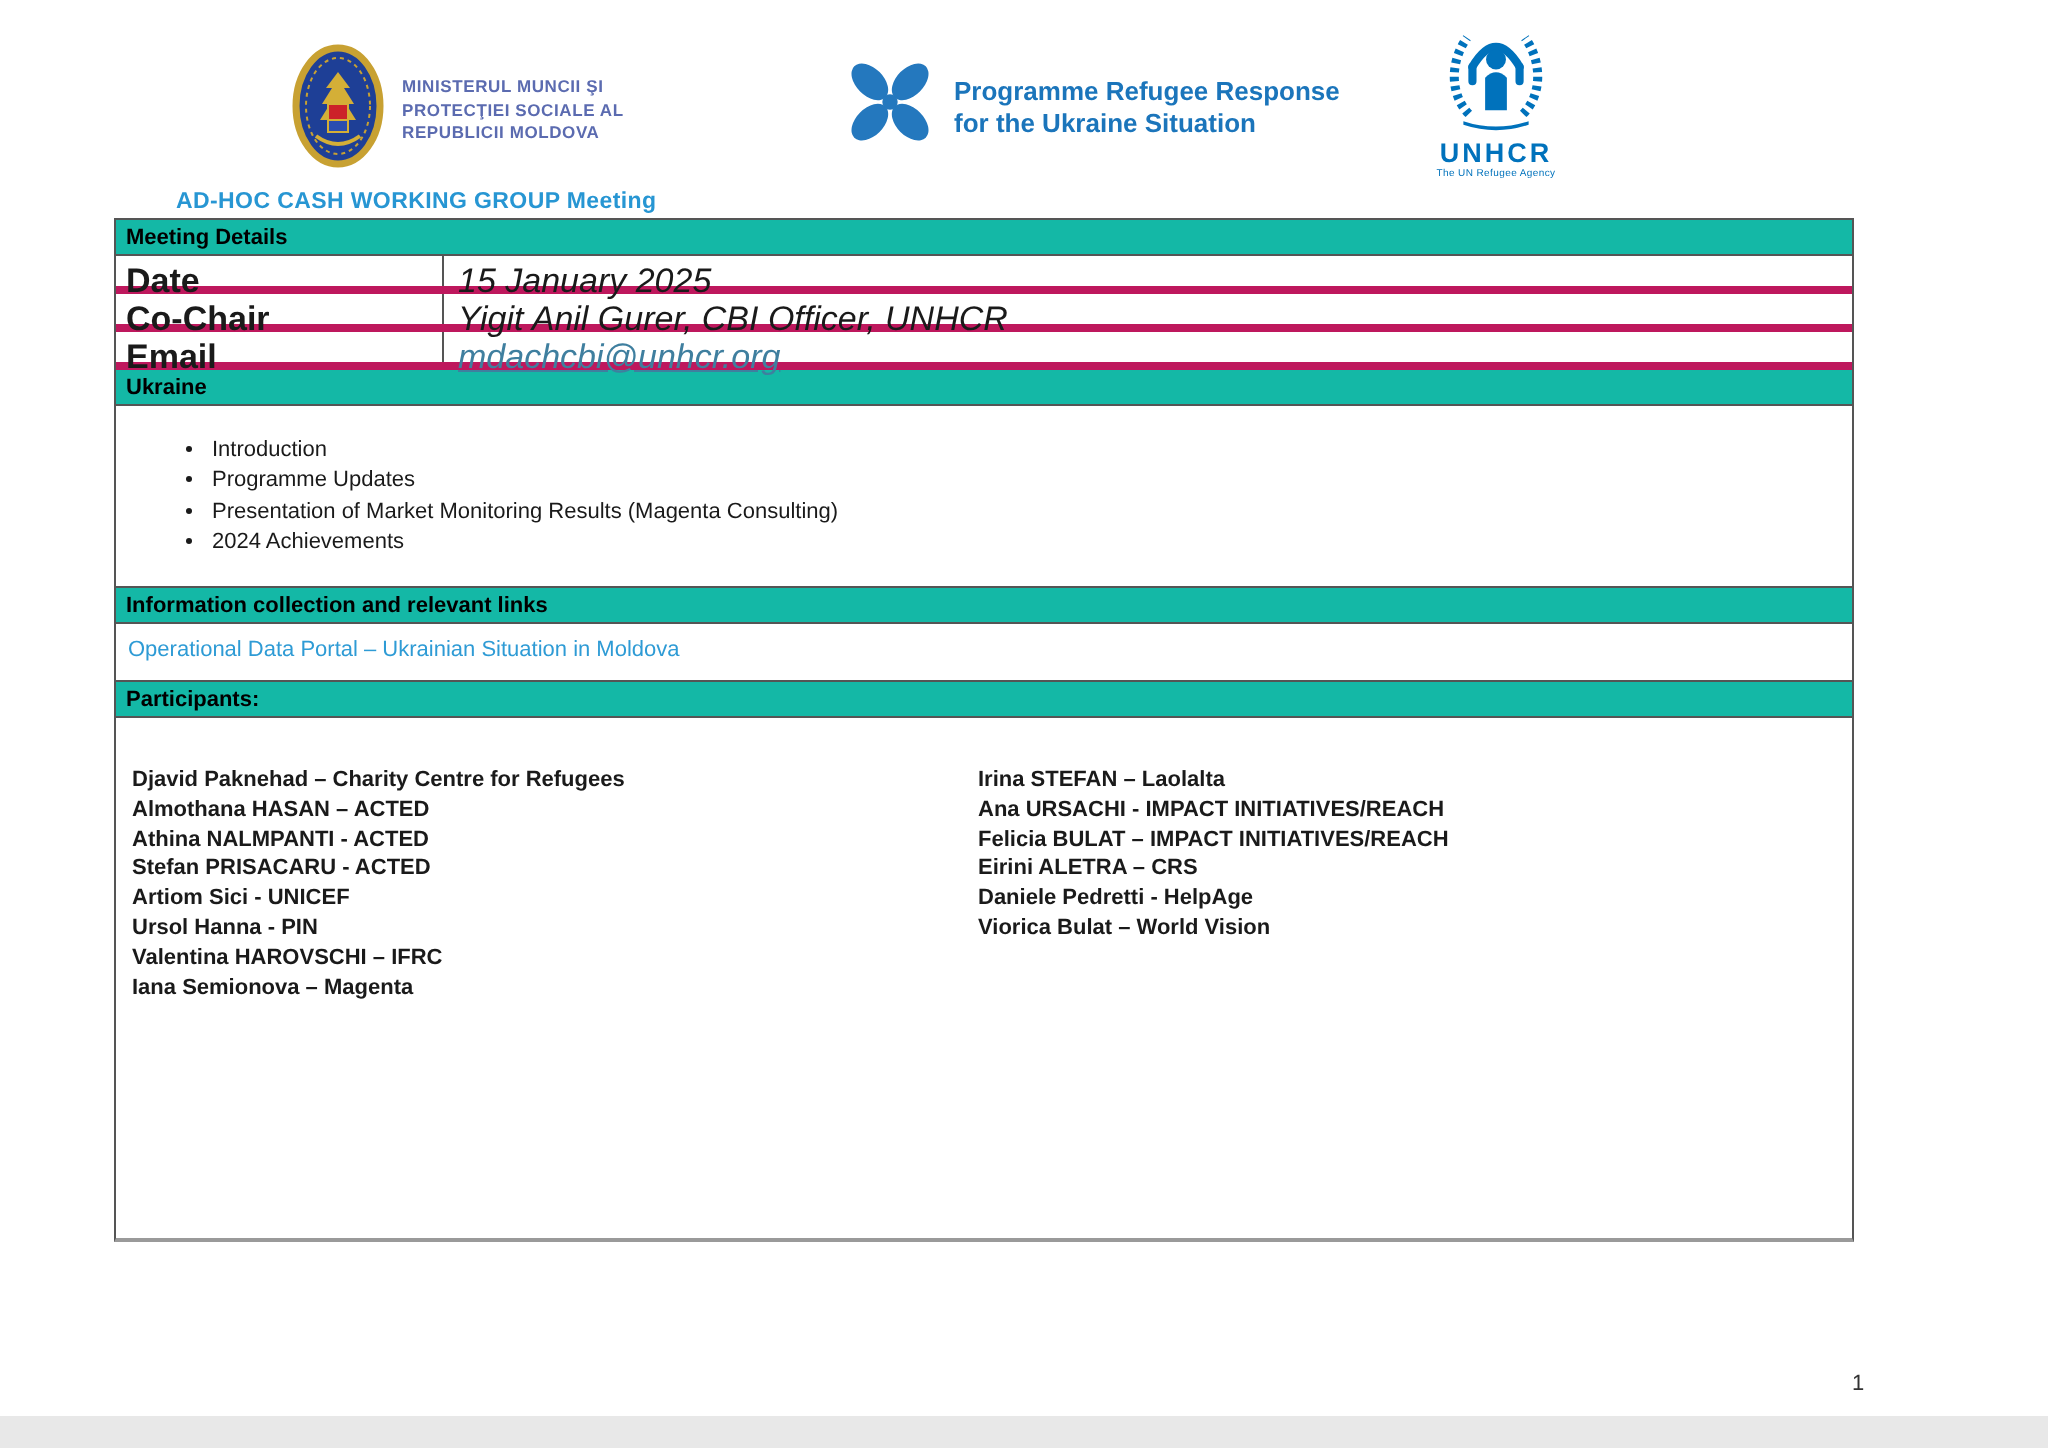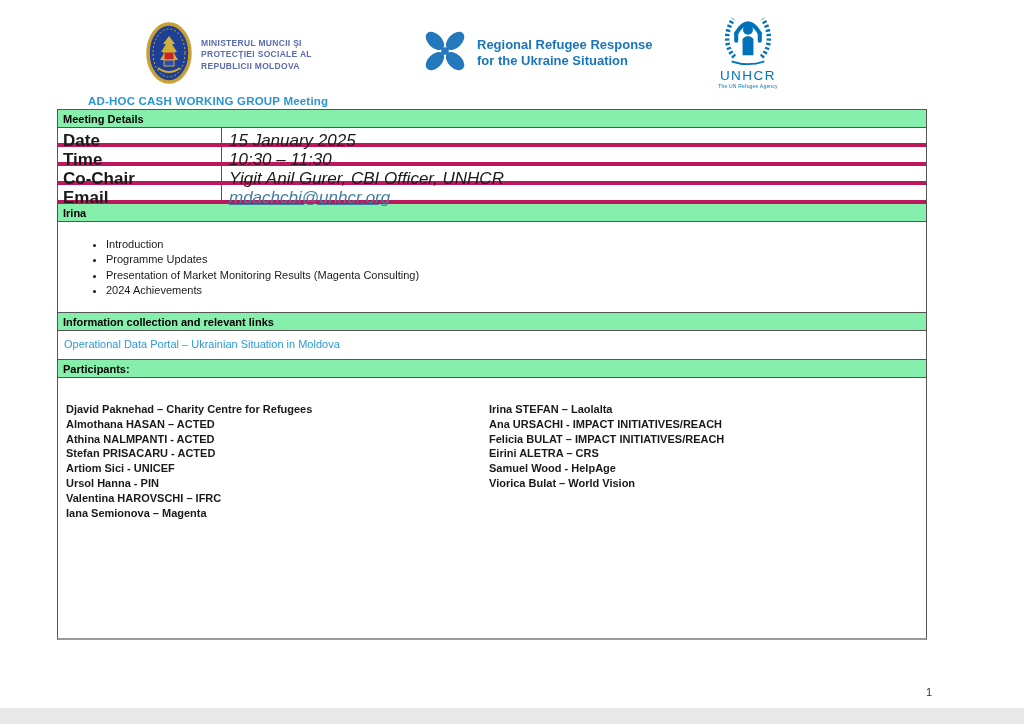--- a/index.html
+++ b/index.html
@@ -11,31 +11,31 @@
   }
 
   
   .logo-row { position:absolute; top:0; left:0; width:100%; height:95px; }
   .ministry-logo { position:absolute; left:146px; top:22px; display:flex; align-items:center; }
   .ministry-text { margin-left:9px; font-size:8.5px; font-weight:bold; color:#5b6bb0;
                    line-height:11.5px; letter-spacing:.3px; text-transform:uppercase; }
   .rrr-logo { position:absolute; left:423px; top:28px; display:flex; align-items:center; }
   .rrr-text { margin-left:10px; font-size:13px; font-weight:bold; color:#1b75bb; line-height:16px; }
   .unhcr-logo { position:absolute; left:716px; top:8px; width:64px; text-align:center; }
-  .unhcr-word { font-size:13.5px; font-weight:normal; color:#0072bc; letter-spacing:1.5px; margin-top:-2px;text-align:center; }
+  .unhcr-word { font-size:13.5px; font-weight:bold; color:#0072bc; letter-spacing:1.5px; margin-top:-2px;text-align:center; }
   .unhcr-tag  { font-size:5px; color:#0072bc; letter-spacing:.2px; }
 
   
   .doc-title { position:absolute; left:88px; top:95px; font-size:11.5px; font-weight:bold;
                color:#2796d3; letter-spacing:.2px; }
 
   
   .doc-table { position:absolute; left:57px; top:109px; width:870px;
                border:1px solid #555; border-bottom:2px solid #9a9a9a; background:#fff; }
-  .section-bar { background:#86efac; border-bottom:1px solid #555; font-size:11px;
+  .section-bar { background:#14b8a6; border-bottom:1px solid #555; font-size:11px;
                  font-weight:bold; color:#000; padding:2px 5px; height:18px; line-height:14px; }
   .data-row { display:flex; border-bottom:4px solid #be185d; height:19px; font-size:17px; }
   .data-label { width:164px; border-right:1px solid #555; font-weight:bold; padding:2.5px 5px; }
   .data-value { flex:1; padding:2.5px 7px; font-style:italic; }
   .email-link { color:#3f7f9f; text-decoration:underline; font-style:italic; cursor:pointer; }
 
   .agenda-cell { height:91px; border-bottom:1px solid #555; padding-top:15px; }
   .agenda-list { list-style:disc; padding-left:48px; font-size:11px; line-height:15.3px; color:#1a1a1a; }
 
   .links-cell { height:29px; border-bottom:1px solid #555; padding:7px 6px 0 6px; font-size:11px; }
@@ -80,21 +80,21 @@
           <g fill="#2478be">
             <ellipse cx="13" cy="13" rx="12" ry="7.5" transform="rotate(45 13 13)"></ellipse>
             <ellipse cx="35" cy="13" rx="12" ry="7.5" transform="rotate(-45 35 13)"></ellipse>
             <ellipse cx="13" cy="35" rx="12" ry="7.5" transform="rotate(-45 13 35)"></ellipse>
             <ellipse cx="35" cy="35" rx="12" ry="7.5" transform="rotate(45 35 35)"></ellipse>
             <circle cx="24" cy="24" r="4.2"></circle>
           </g>
         </svg>
       </span>
       <div class="rrr-text">
-        <div>Regional Refugee Response</div>
+        <div>Programme Refugee Response</div>
         <div>for the Ukraine Situation</div>
       </div>
     </div>
 
     <div class="unhcr-logo">
       <span>
         <svg width="56" height="58" viewBox="0 0 60 64">
           <g stroke="#0072bc" fill="none">
             <path d="M15 54 C5 44 4 26 14 12" stroke-width="5" stroke-dasharray="2.5,2.5"></path>
             <path d="M45 54 C55 44 56 26 46 12" stroke-width="5" stroke-dasharray="2.5,2.5"></path>
@@ -117,37 +117,33 @@
 
   <div class="doc-table">
 
     <div class="section-bar">Meeting Details</div>
 
     <div class="data-row">
       <div class="data-label">Date</div>
       <div class="data-value">15 January 2025</div>
     </div>
 
-    <div class="data-row">
-      <div class="data-label">Time</div>
-      <div class="data-value">10:30 – 11:30</div>
-    </div>
 
     <div class="data-row">
       <div class="data-label">Co-Chair</div>
       <div class="data-value">Yigit Anil Gurer, CBI Officer, UNHCR</div>
     </div>
 
 
     <div class="data-row">
       <div class="data-label">Email</div>
       <div class="data-value"><a class="email-link">mdachcbi@unhcr.org</a></div>
     </div>
 
-    <div class="section-bar">Irina</div>
+    <div class="section-bar">Ukraine</div>
 
     <div class="agenda-cell">
       <ul class="agenda-list">
         <li>Introduction</li>
         <li>Programme Updates</li>
         <li>Presentation of Market Monitoring Results (Magenta Consulting)</li>
         <li>2024 Achievements</li>
       </ul>
     </div>
 
@@ -168,21 +164,21 @@
         <div class="part-line">Artiom Sici - UNICEF</div>
         <div class="part-line">Ursol Hanna - PIN</div>
         <div class="part-line">Valentina HAROVSCHI – IFRC</div>
         <div class="part-line">Iana Semionova – Magenta</div>
       </div>
       <div class="part-col right">
         <div class="part-line">Irina STEFAN – Laolalta</div>
         <div class="part-line">Ana URSACHI - IMPACT INITIATIVES/REACH</div>
         <div class="part-line">Felicia BULAT – IMPACT INITIATIVES/REACH</div>
         <div class="part-line">Eirini ALETRA – CRS</div>
-        <div class="part-line">Samuel Wood -  HelpAge</div>
+        <div class="part-line">Daniele Pedretti - HelpAge</div>
         <div class="part-line">Viorica Bulat – World Vision</div>
       </div>
     </div>
 
   </div>
 
   <div class="page-number">1</div>
 
 </div>
 

